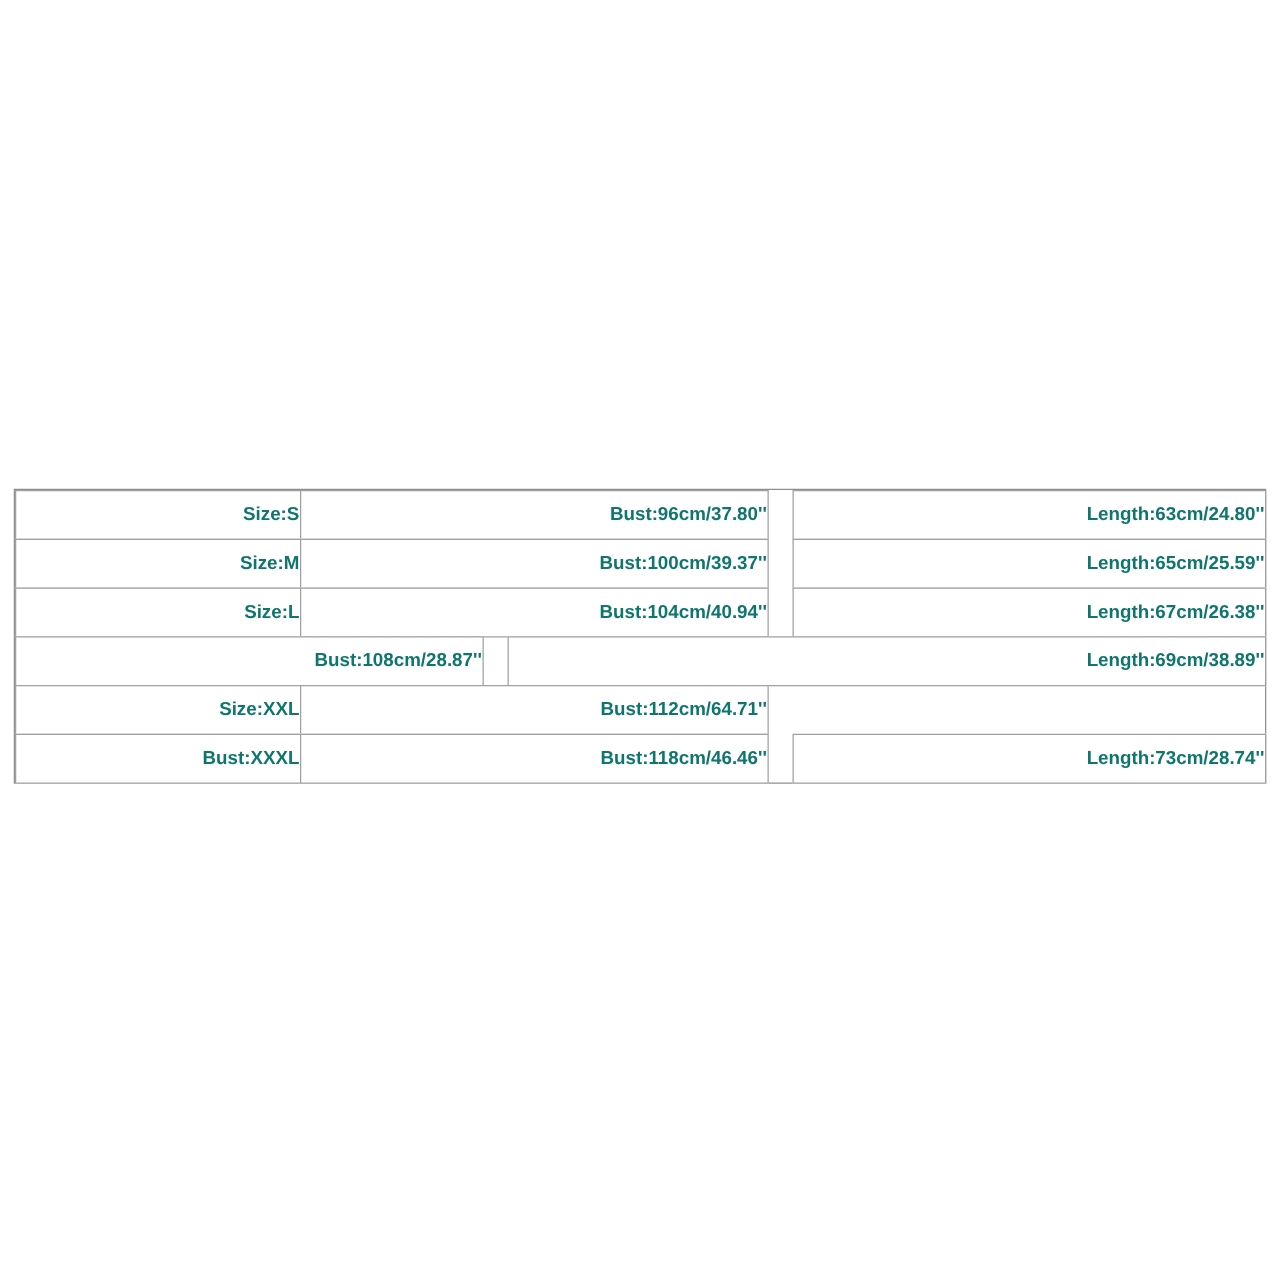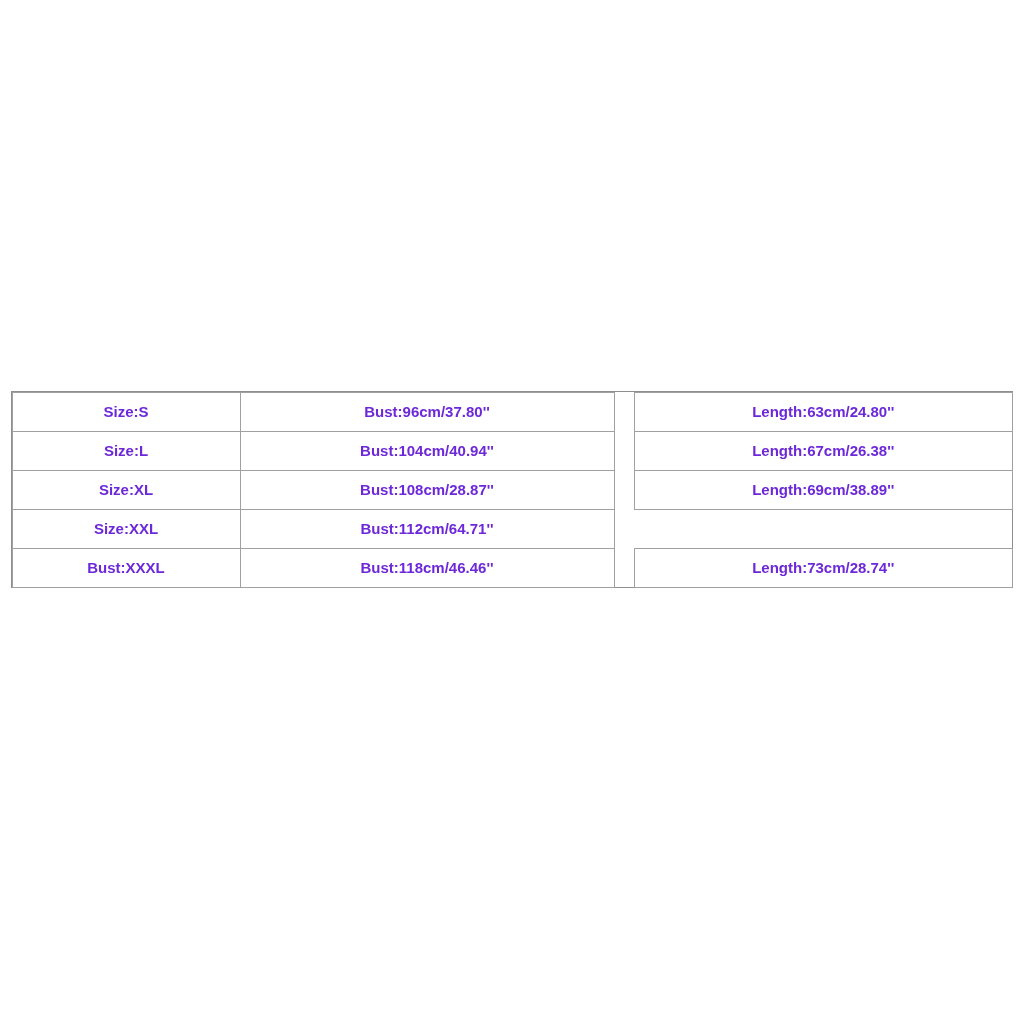--- a/index.html
+++ b/index.html
@@ -31,24 +31,24 @@
   .chart-row {
     display: flex;
     width: 100%;
     box-sizing: border-box;
   }
   .chart-cell {
     box-sizing: border-box;
     border: 1px solid #a0a0a0;
     height: 40px;
     line-height: 38px;
-    text-align: center;
+    text-align: right;
     font-size: 15px;
     font-weight: bold;
-    color: #6d28d9;
+    color: #0f766e;
     white-space: nowrap;
     overflow: hidden;
     background: #ffffff;
     margin: -0.5px;
   }
   .cell-size {
     width: 229px;
     flex: 0 0 229px;
   }
   .cell-bust {
@@ -67,29 +67,33 @@
 <div class="page">
 
   <div class="size-chart">
 
     <div class="chart-row">
       <div class="chart-cell cell-size">Size:S</div>
       <div class="chart-cell cell-bust">Bust:96cm/37.80''</div>
       <div class="chart-cell cell-length">Length:63cm/24.80''</div>
     </div>
 
+    <div class="chart-row">
+      <div class="chart-cell cell-size">Size:M</div>
+      <div class="chart-cell cell-bust">Bust:100cm/39.37''</div>
+      <div class="chart-cell cell-length">Length:65cm/25.59''</div>
+    </div>
 
     <div class="chart-row">
       <div class="chart-cell cell-size">Size:L</div>
       <div class="chart-cell cell-bust">Bust:104cm/40.94''</div>
       <div class="chart-cell cell-length">Length:67cm/26.38''</div>
     </div>
 
     <div class="chart-row">
-      <div class="chart-cell cell-size">Size:XL</div>
       <div class="chart-cell cell-bust">Bust:108cm/28.87''</div>
       <div class="chart-cell cell-length">Length:69cm/38.89''</div>
     </div>
 
     <div class="chart-row">
       <div class="chart-cell cell-size">Size:XXL</div>
       <div class="chart-cell cell-bust">Bust:112cm/64.71''</div>
     </div>
 
     <div class="chart-row">

